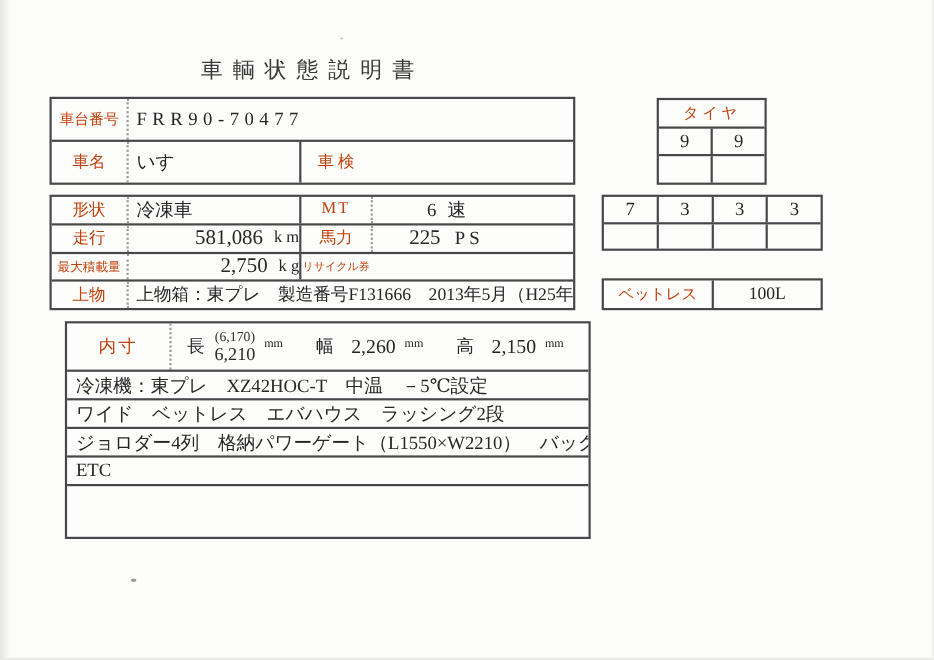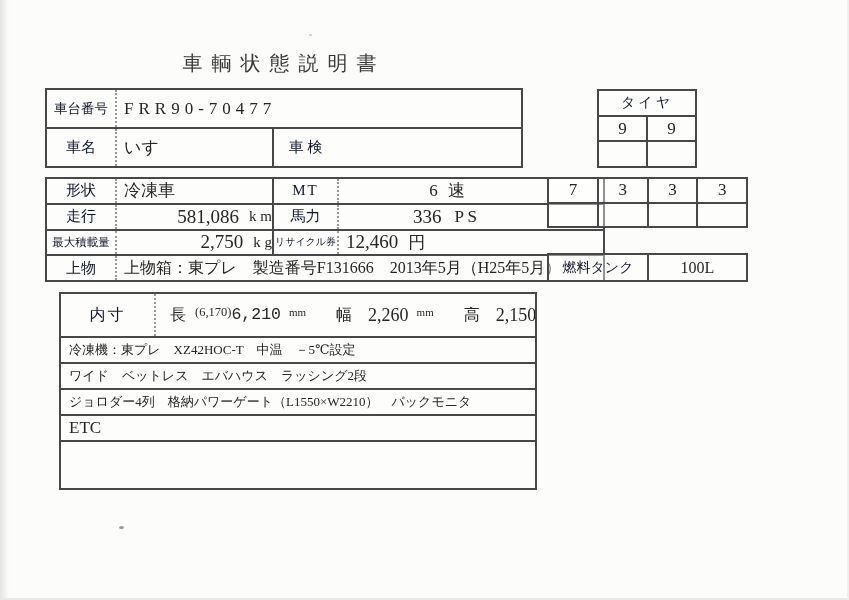--- a/index.html
+++ b/index.html
@@ -40,40 +40,40 @@
   .b-solid{border-left:2px solid #48484a;}
   .b-dot{border-left:2px dotted #9b9b98;}
   .center{justify-content:center;}
   .end{justify-content:flex-end;}
 
   .w-lbl1{flex:0 0 68px;}
   .w-val1{flex:0 0 157px;}
   .w-lbl2{flex:0 0 65px;}
   .w-rest{flex:1;}
 
-  .lbl{font-size:15px;color:#0f172a;}
+  .lbl{font-size:15px;color:#c2410c;}
   .lbl-sm{font-size:11.5px;letter-spacing:0;}
   .lbl-xs{font-size:10px;}
   .val{font-size:17px;padding-left:7px;}
   .num{font-size:19px;}
   .unit{font-size:15px;margin-left:10px;}
   .ls5{letter-spacing:5px;}
   .ls4{letter-spacing:4px;}
   .ls3{letter-spacing:3px;}
   .ls2{letter-spacing:2px;}
   .pr-mid{padding-right:52px;}
   .pr-num{}
 
-  .full-text{font-size:13px;padding-left:8px;}
+  .full-text{font-size:17px;padding-left:8px;}
 
   
   .dimcell{padding-left:14px;font-size:16px;}
-  .stack{display:flex;flex-direction:row;align-items:flex-start;line-height:1.05;margin-left:9px;}
+  .stack{display:flex;flex-direction:column;align-items:center;line-height:1.05;margin-left:9px;}
   .stack .top{font-size:12.5px;color:#2e2e2e;}
-  .stack .bottom{font-size:16.5px;font-family:Liberation Mono, monospace;}
+  .stack .bottom{font-size:16.5px;}
   .mm{font-size:11px;margin-left:8px;position:relative;top:-3px;}
   .dim-label{margin-left:30px;}
   .dim-num{font-size:18px;margin-left:16px;}
   .first-label{margin-left:0;}
 
   .tire-cell{flex:1;font-size:17px;}
 </style>
 </head>
 <body>
 
@@ -91,50 +91,46 @@
     <div class="cell w-lbl1 center lbl" style="font-size:13.5px;">車台番号</div>
     <div class="cell w-rest b-dot val ls5">FRR90-70477</div>
   </div>
   <div class="row">
     <div class="cell w-lbl1 center lbl">車名</div>
     <div class="cell w-val1 b-dot val">いすゞ</div>
     <div class="cell w-lbl2 b-solid center lbl">車 検</div>
   </div>
 </div>
 
-<div class="tbl" style="left:45px;top:177px;width:560px;height:105px;">
+<div class="tbl" style="left:45px;top:177px;width:478px;height:105px;">
   <div class="row">
     <div class="cell w-lbl1 center lbl">形状</div>
     <div class="cell w-val1 b-dot val">冷凍車</div>
     <div class="cell w-lbl2 b-solid center lbl ls2">MT</div>
     <div class="cell w-rest b-dot center pr-mid val ls3">6 速</div>
   </div>
   <div class="row">
     <div class="cell w-lbl1 center lbl">走行</div>
     <div class="cell w-val1 b-dot end pr-num">
       <span class="num">581,086</span>
       <span class="unit">k m</span>
     </div>
     <div class="cell w-lbl2 b-solid center lbl">馬力</div>
     <div class="cell w-rest b-dot center pr-mid">
-      <span class="num">336</span>
+      <span class="num">225</span>
       <span class="unit" style="font-size:17px;margin-left:13px;">P S</span>
     </div>
   </div>
   <div class="row">
     <div class="cell w-lbl1 center lbl lbl-sm">最大積載量</div>
     <div class="cell w-val1 b-dot end pr-num">
       <span class="num">2,750</span>
       <span class="unit">k g</span>
     </div>
     <div class="cell w-lbl2 b-solid center lbl lbl-xs">リサイクル券</div>
-    <div class="cell w-rest b-dot" style="padding-left:7px;">
-      <span class="num">12,460</span>
-      <span class="unit" style="font-size:17px;">円</span>
-    </div>
   </div>
   <div class="row">
     <div class="cell w-lbl1 center lbl">上物</div>
     <div class="cell w-rest b-dot" style="padding-left:7px;font-size:16px;">上物箱：東プレ　製造番号F131666　2013年5月（H25年5月）</div>
   </div>
 </div>
 
 <div class="tbl" style="left:31px;top:292px;width:478px;height:198px;margin-left:28px;">
   <div class="row" style="flex:0 0 42px;">
     <div class="cell center lbl" style="flex:0 0 93px;font-size:16px;letter-spacing:2px;">内寸</div>
@@ -194,16 +190,16 @@
   <div class="row">
     <div class="cell tire-cell"></div>
     <div class="cell tire-cell b-solid"></div>
     <div class="cell tire-cell b-solid"></div>
     <div class="cell tire-cell b-solid"></div>
   </div>
 </div>
 
 <div class="tbl" style="left:547px;top:253px;width:201px;height:29px;">
   <div class="row">
-    <div class="cell center lbl" style="flex:0 0 98px;font-size:14px;">燃料タンク</div>
+    <div class="cell center lbl" style="flex:0 0 98px;font-size:14px;">ベットレス</div>
     <div class="cell w-rest b-solid center" style="font-size:16px;">100L</div>
   </div>
 </div>
 
 </body></html>

